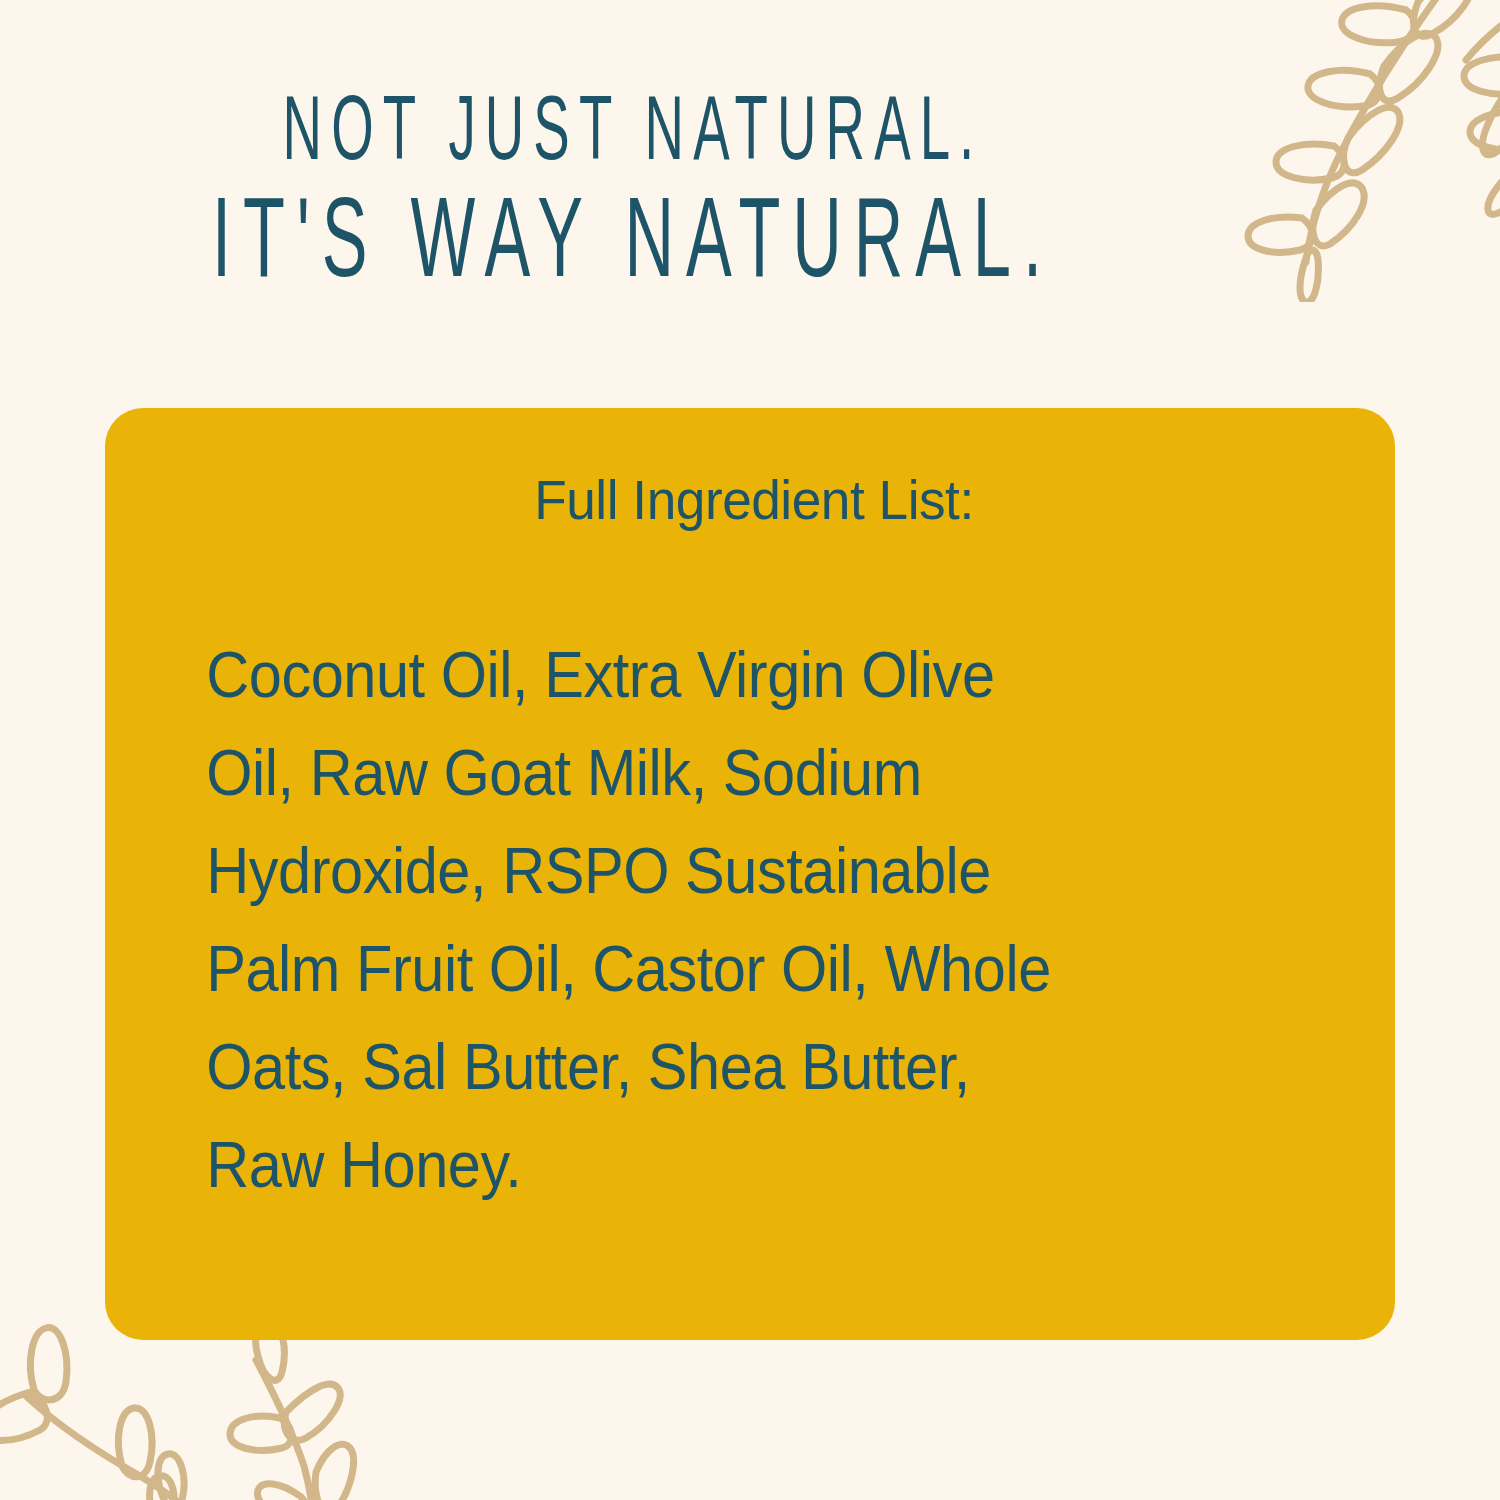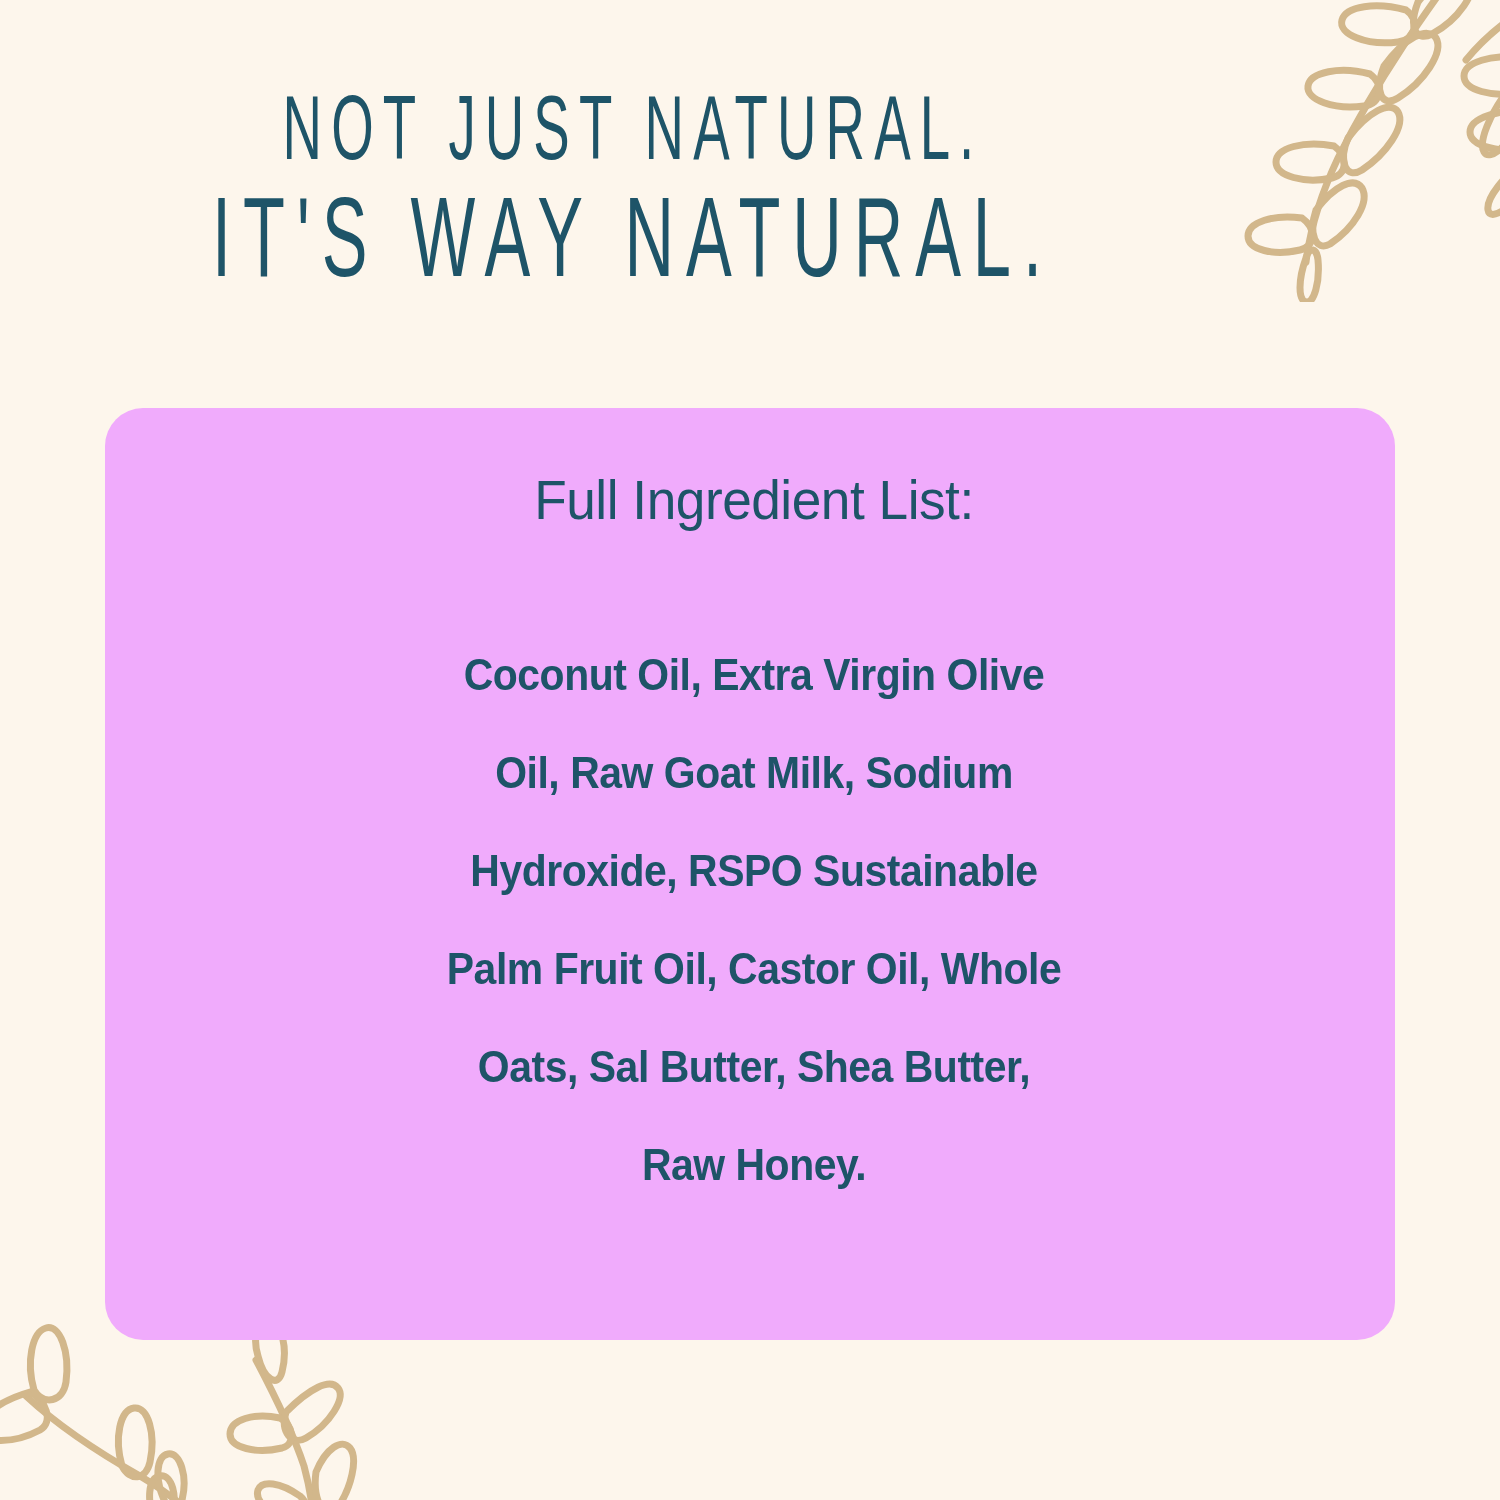--- a/index.html
+++ b/index.html
@@ -69,42 +69,41 @@
     margin-top: 4px;
   }
 
   
   .card {
     position: absolute;
     left: 105px;
     top: 408px;
     width: 1290px;
     height: 932px;
-    background: #f0abfc;
+    background: #eab308;
     border-radius: 38px;
     box-sizing: border-box;
     padding: 58px 52px 40px 60px;
   }
   .card-heading {
     text-align: center;
     color: #1e5468;
     font-size: 56px;
     font-weight: 300;
     line-height: 68px;
     letter-spacing: -0.5px;
     font-family: "Liberation Sans", sans-serif;
     transform: scaleX(0.95);
     transform-origin: center;
   }
   .ingredients {
     margin-top: 92px;
-    text-align: center;
     color: #1e5468;
-    font-size: 44px;
-    font-weight: bold;
+    font-size: 64px;
+    font-weight: normal;
     line-height: 98px;
     letter-spacing: -0.5px;
     font-family: "Liberation Sans", sans-serif;
   }
   .ing-line {
     display: block;
     white-space: nowrap;
     transform: scaleX(0.93);
     transform-origin: center;
   }

